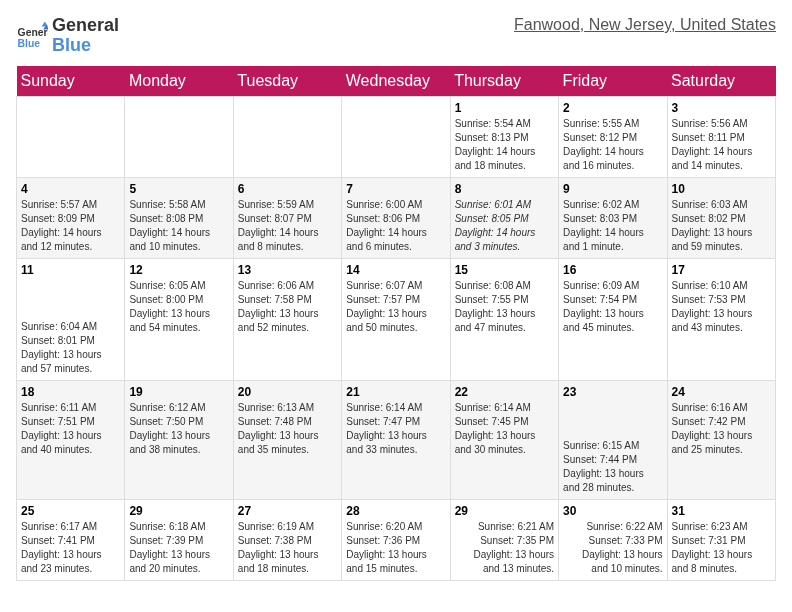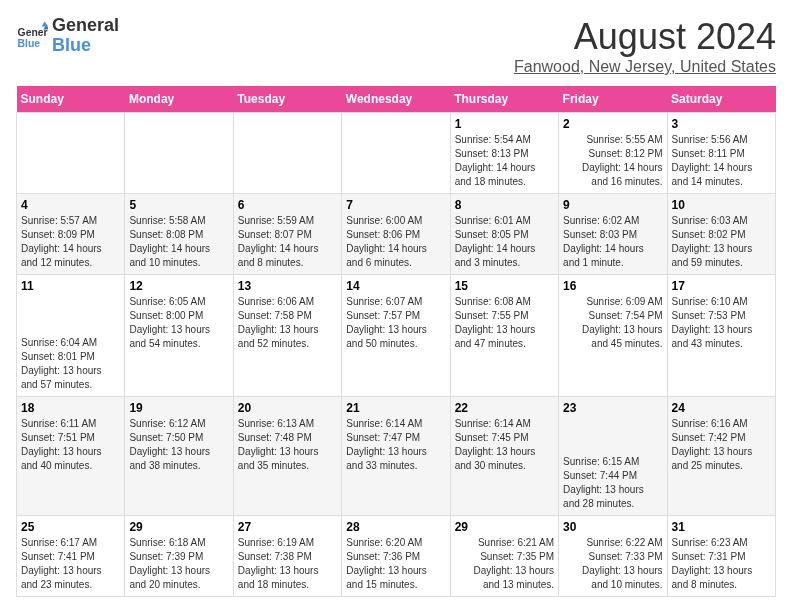--- a/index.html
+++ b/index.html
@@ -47,26 +47,26 @@
       color: #555;
       font-weight: normal;
       text-decoration: underline;
     }
     table {
       width: 100%;
       border-collapse: collapse;
       font-size: 11px;
     }
     thead tr th {
-      background-color: #ec4899;
+      background-color: #be185d;
       color: #fff;
       padding: 6px 4px;
       text-align: left;
-      font-weight: bold;
-      font-size: 12px;
+      font-weight: normal;
+      font-size: 16px;
     }
     tbody tr td {
       border: 1px solid #ddd;
       vertical-align: top;
       padding: 4px;
       width: calc(100% / 7);
       min-height: 80px;
     }
     tbody tr:nth-child(odd) td {
       background-color: #fff;
@@ -104,21 +104,20 @@
       <polygon points="34,12 42,12 38,6" fill="#3a7abf"></polygon>
     </svg>
     <div>
       <div class="logo-text">
         <div>General</div>
         <div><span>Blue</span></div>
       </div>
     </div>
   </div>
   <div class="title-section">
-    <h1>August 2024</h1>
     <h2>Fanwood, New Jersey, United States</h2>
   </div>
 </div>
 
 <table>
   <thead>
     <tr>
     <th>Sunday</th>
         <th>Monday</th>
         <th>Tuesday</th>
@@ -136,21 +135,21 @@
         <td class="empty"></td>
         <td>
           <span class="day-number">1</span>
           <div class="day-content" style="white-space: pre-line;">Sunrise: 5:54 AM
 Sunset: 8:13 PM
 Daylight: 14 hours
 and 18 minutes.</div>
         </td>
         <td>
           <span class="day-number">2</span>
-          <div class="day-content" style="white-space: pre-line; text-align: right;">Sunrise: 5:55 AM
+          <div class="day-content" style="white-space: pre-line;">Sunrise: 5:55 AM
 Sunset: 8:12 PM
 Daylight: 14 hours
 and 16 minutes.</div>
         </td>
         <td>
           <span class="day-number">3</span>
           <div class="day-content" style="white-space: pre-line;">Sunrise: 5:56 AM
 Sunset: 8:11 PM
 Daylight: 14 hours
 and 14 minutes.</div>
@@ -180,21 +179,21 @@
         </td>
         <td>
           <span class="day-number">7</span>
           <div class="day-content" style="white-space: pre-line;">Sunrise: 6:00 AM
 Sunset: 8:06 PM
 Daylight: 14 hours
 and 6 minutes.</div>
         </td>
         <td>
           <span class="day-number">8</span>
-          <div class="day-content" style="white-space: pre-line;">Sunrise: 6:01 AM
+          <div class="day-content" style="white-space: pre-line; font-style: italic;">Sunrise: 6:01 AM
 Sunset: 8:05 PM
 Daylight: 14 hours
 and 3 minutes.</div>
         </td>
         <td>
           <span class="day-number">9</span>
           <div class="day-content" style="white-space: pre-line;">Sunrise: 6:02 AM
 Sunset: 8:03 PM
 Daylight: 14 hours
 and 1 minute.</div>
@@ -238,21 +237,21 @@
         </td>
         <td>
           <span class="day-number">15</span>
           <div class="day-content" style="white-space: pre-line;">Sunrise: 6:08 AM
 Sunset: 7:55 PM
 Daylight: 13 hours
 and 47 minutes.</div>
         </td>
         <td>
           <span class="day-number">16</span>
-          <div class="day-content" style="white-space: pre-line; text-align: right;">Sunrise: 6:09 AM
+          <div class="day-content" style="white-space: pre-line;">Sunrise: 6:09 AM
 Sunset: 7:54 PM
 Daylight: 13 hours
 and 45 minutes.</div>
         </td>
         <td>
           <span class="day-number">17</span>
           <div class="day-content" style="white-space: pre-line;">Sunrise: 6:10 AM
 Sunset: 7:53 PM
 Daylight: 13 hours
 and 43 minutes.</div>

